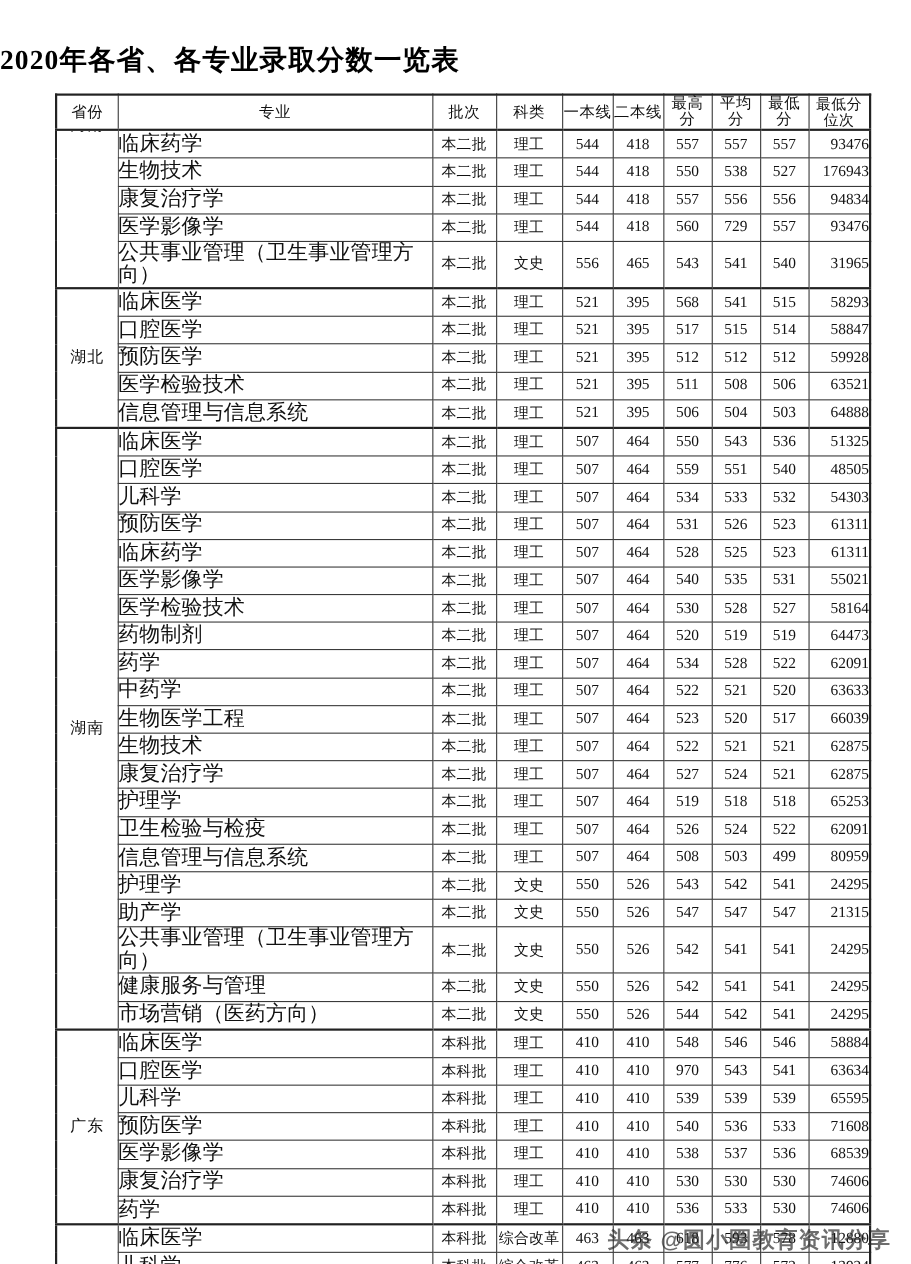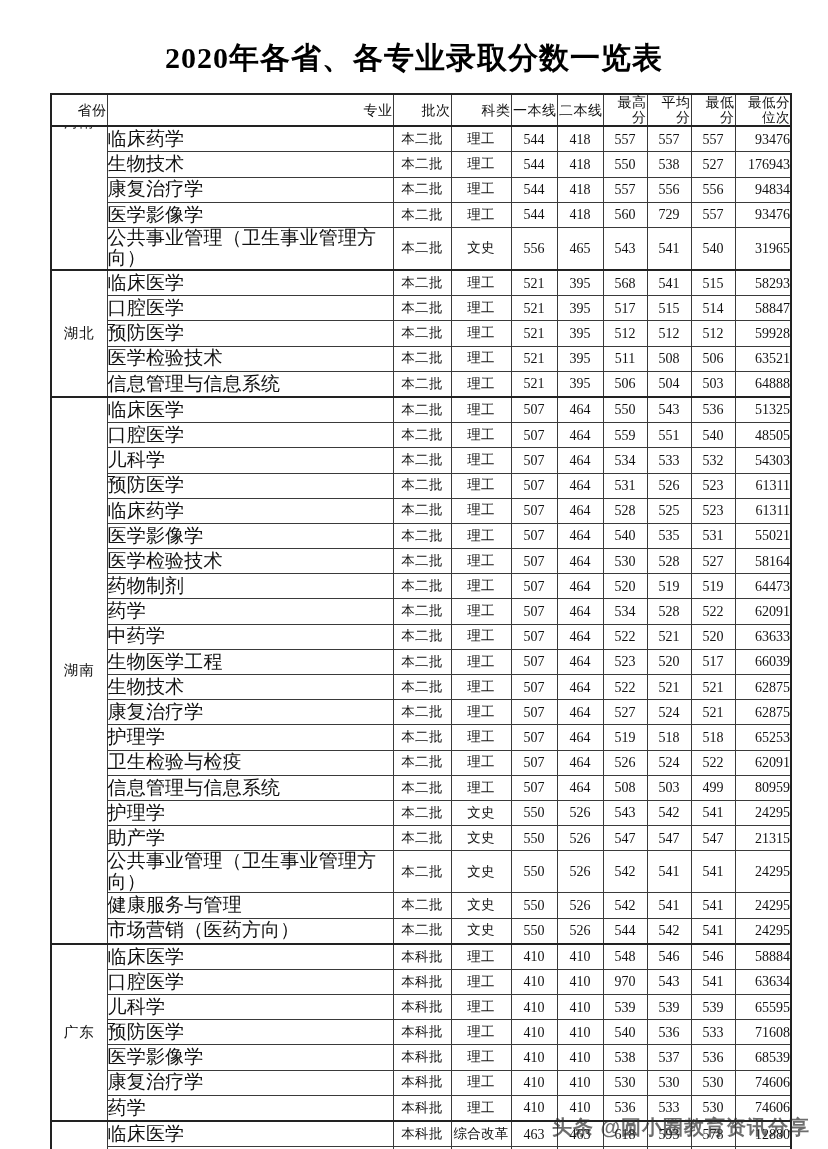--- a/index.html
+++ b/index.html
@@ -18,24 +18,23 @@
   }
 
   #page {
     position: relative;
     width: 828px;
     height: 1149px;
     box-sizing: border-box;
   }
 
   #doc-title {
-    text-align: center;
     font-family: "Liberation Serif", "DejaVu Serif", serif;
     font-weight: bold;
-    font-size: 30px;
+    font-size: 25px;
     letter-spacing: 1px;
     padding-top: 38px;
     padding-bottom: 14px;
     color: #000;
   }
 
   #table-wrap {
     margin: 0 auto;
     width: 728px;
     position: relative;
@@ -60,21 +59,21 @@
     background: #fff;
   }
 
   
   table.score-table {
     border: 2px solid #222;
   }
 
   thead th {
     font-weight: bold;
-    text-align: right;
+    text-align: center;
     font-size: 14px;
     height: 42px;
     letter-spacing: 0.5px;
   }
   thead th.two-line {
     font-size: 13.5px;
     line-height: 1.12;
   }
 
   td.province {

